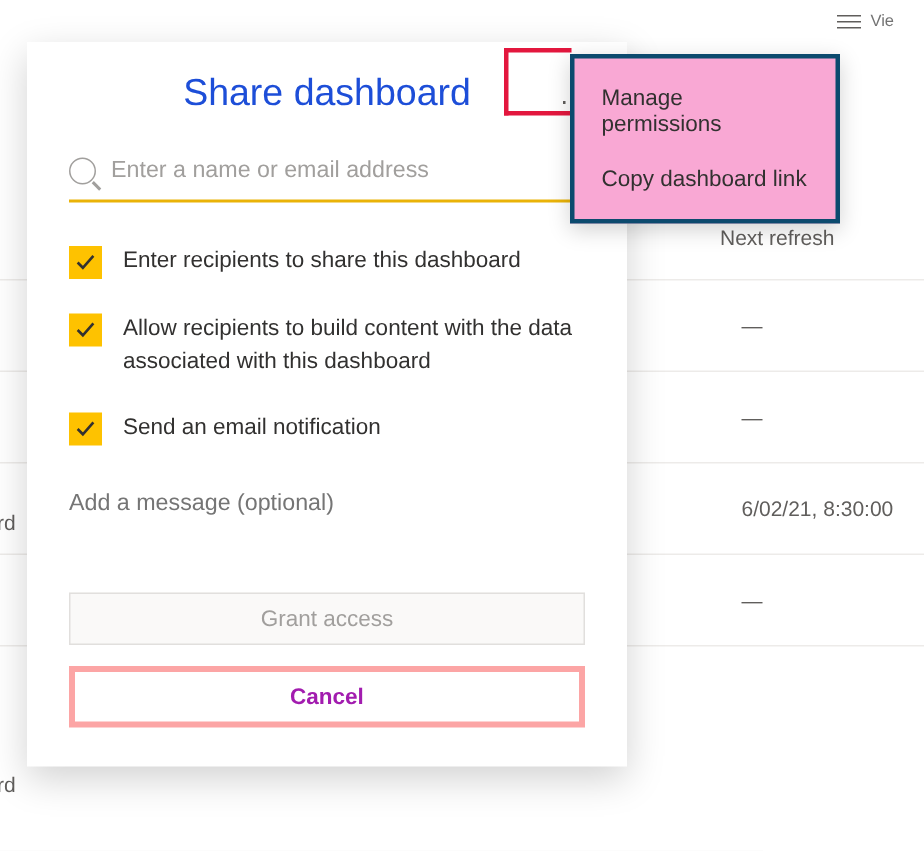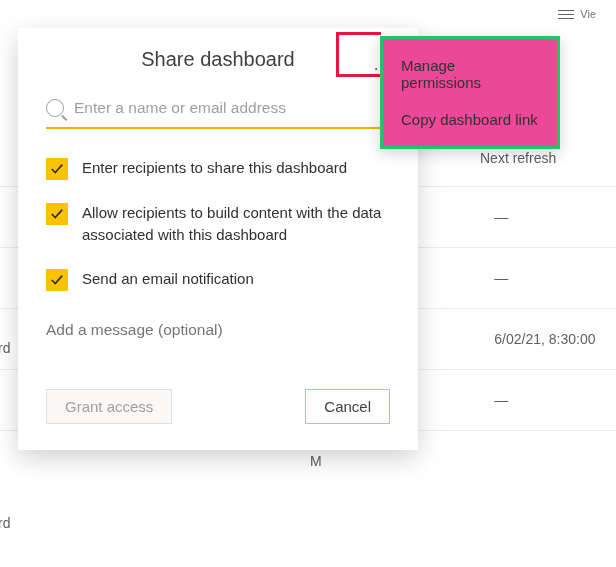--- a/index.html
+++ b/index.html
@@ -55,21 +55,21 @@
     .dialog {
       position: absolute;
       top: 28px;
       left: 18px;
       width: 400px;
       background: #fff;
       box-shadow: 0 8px 24px rgba(0,0,0,0.18);
       padding: 20px 28px 26px;
     }
     .dlg-hdr { text-align: center; position: relative; margin-bottom: 22px; }
-    .dlg-title { font-size: 20px; font-weight: 400; color: #404040; }
+    .dlg-title { font-size: 25px; font-weight: 400; color: #1d4ed8; }
     .dlg-sub { font-size: 13px; color: #605e5c; margin-top: 2px; }
     .dlg-more {
       position: absolute;
       right: -6px;
       top: 6px;
       width: 28px; height: 28px;
       display: flex;
       align-items: center;
       justify-content: center;
       cursor: pointer;
@@ -112,39 +112,39 @@
       cursor:pointer;
       margin-top:1px;
     }
     .chk svg { width:14px; height:14px; }
     .opt-lbl { font-size:15px; color:#323130; line-height:1.45; }
     .msg-input {
       width:100%; border:none; outline:none;
       font-size:15.5px; color:#a16207;
       padding:8px 0 50px;
     }
-    .btns { display:flex; justify-content:space-between; gap:14px; }
+    .btns { display:flex; justify-content:flex-start; gap:14px;flex-direction:column; }
     .btn {
       font-size:15px;
       padding:8px 18px;
       cursor:pointer;
       background:#fff;
     }
     .btn.grant { border:1px solid #e1dfdd; color:#a19f9d; background:#faf9f8; }
-    .btn.cancel { border:1px solid #fca5a5; color:#404040; }
+    .btn.cancel { border:4px solid #fca5a5; color:#a21caf;font-weight:bold; }
 
     
     .ctx {
       position:absolute;
       top:36px; left:380px;
       width:180px;
-      background:#ec4899;
+      background:#f9a8d4;
       box-shadow:0 4px 14px rgba(0,0,0,0.18);
       padding:8px 0;
-      border:3px solid #22c55e;
+      border:3px solid #0c4a6e;
     }
     .ctx-item {
       padding:10px 18px;
       font-size:15px;
       color:#323130;
       cursor:pointer;
     }
     .more-highlight {
       position:absolute;
       top:32px;

